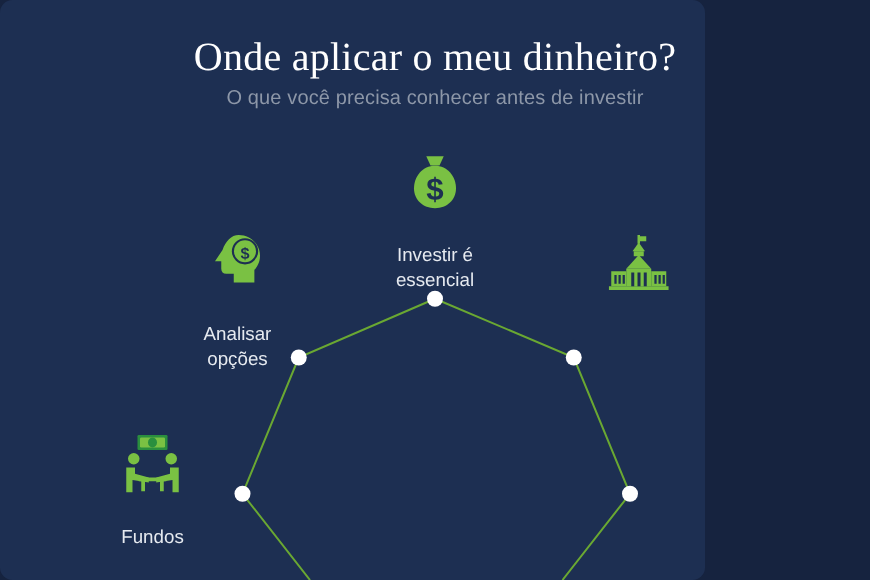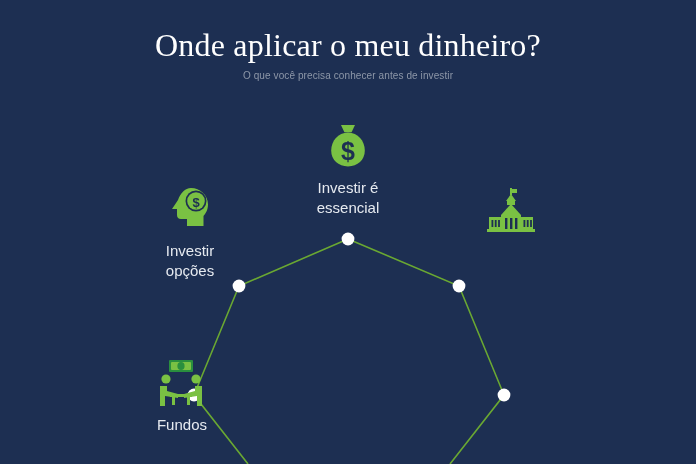--- a/index.html
+++ b/index.html
@@ -2,25 +2,26 @@
 <html><head>
 <meta charset="utf-8">
 <style>
   html, body {
     margin: 0;
     padding: 0;
     background: #16233f;
   }
   #infographic {
     position: relative;
-    width: 696px;
+    width: 564px;
     height: 464px;
     background: #1d2f52;
     overflow: hidden;
     font-family: "Liberation Sans", sans-serif;
+    border-radius: 10px;
     -webkit-font-smoothing: antialiased;
   }
 
   
   .header {
     position: absolute;
     top: 0;
     left: 0;
     width: 696px;
     text-align: center;
@@ -32,21 +33,21 @@
     font-size: 32px;
     font-weight: 400;
     letter-spacing: 0.2px;
     color: #ffffff;
     line-height: 1.15;
   }
   .subtitle {
     margin: 0;
     padding-top: 6px;
     font-family: "Liberation Sans", sans-serif;
-    font-size: 10px;
+    font-size: 16px;
     font-weight: 400;
     color: #8d97a8;
     letter-spacing: 0.1px;
   }
 
   
   .polygon-layer {
     position: absolute;
     left: 0;
     top: 0;
@@ -66,21 +67,21 @@
     display: block;
     height: 48px;
     line-height: 0;
   }
   .node .icon-wrap svg {
     display: inline-block;
     vertical-align: top;
   }
   .node .label {
     display: block;
-    margin-top: 7px;
+    margin-top: 24px;
     font-size: 15px;
     font-weight: 400;
     line-height: 1.32;
     color: #e6eaf0;
     white-space: pre-line;
   }
 </style>
 </head>
 <body>
 
@@ -123,21 +124,21 @@
     <span class="icon-wrap">
       <svg width="46" height="44" viewBox="0 0 46 44">
         <path d="M24 2 C33 2 41 9 41 18.5 C41 24 38.5 27.5 36.5 30
                  L36.5 40 L20 40 L20 33 L14 33 C11.5 33 10 31.5 10 29
                  L10 23 L5 23 L11 14 C13.5 7 18 2 24 2 z" fill="#7ac143"></path>
         <circle cx="29" cy="15" r="10.5" fill="#1d2f52"></circle>
         <circle cx="29" cy="15" r="8.8" fill="#7ac143"></circle>
         <text x="29" y="21" text-anchor="middle" font-family="'Liberation Sans',sans-serif" font-size="13" font-weight="bold" fill="#1d2f52">$</text>
       </svg>
     </span>
-    <span class="label">Investir
+    <span class="label">Analisar
 opções</span>
   </div>
 
   <div class="node" style="left:511px; top:188px;">
     <span class="icon-wrap">
       <svg width="48" height="44" viewBox="0 0 48 44">
         <g fill="#7ac143">
           <rect x="23" y="0" width="2" height="7"></rect>
           <rect x="25" y="1" width="5" height="4"></rect>
           <path d="M24 6 L29 13 L19 13 z"></path>
@@ -156,21 +157,21 @@
           <rect x="7.8" y="32" width="1.8" height="7"></rect>
           <rect x="11.1" y="32" width="1.8" height="7"></rect>
           <rect x="36.5" y="32" width="1.8" height="7"></rect>
           <rect x="39.8" y="32" width="1.8" height="7"></rect>
           <rect x="43.1" y="32" width="1.8" height="7"></rect>
         </g>
       </svg>
     </span>
   </div>
 
-  <div class="node" style="left:122px; top:360px;text-align:right;">
+  <div class="node" style="left:122px; top:348px;">
     <span class="icon-wrap">
       <svg width="52" height="46" viewBox="0 0 52 46">
 
         <rect x="14" y="0" width="24" height="12" rx="1" fill="#2a8f3e"></rect>
         <rect x="16" y="2" width="20" height="8" rx="1" fill="#7ac143"></rect>
         <ellipse cx="26" cy="6" rx="3.6" ry="4" fill="#2a8f3e"></ellipse>
 
         <circle cx="11" cy="19" r="4.6" fill="#7ac143"></circle>
         <path d="M5 26 h7 v5 l11 3 v4 l-13 -2 v10 h-5 z" fill="#7ac143"></path>
 

